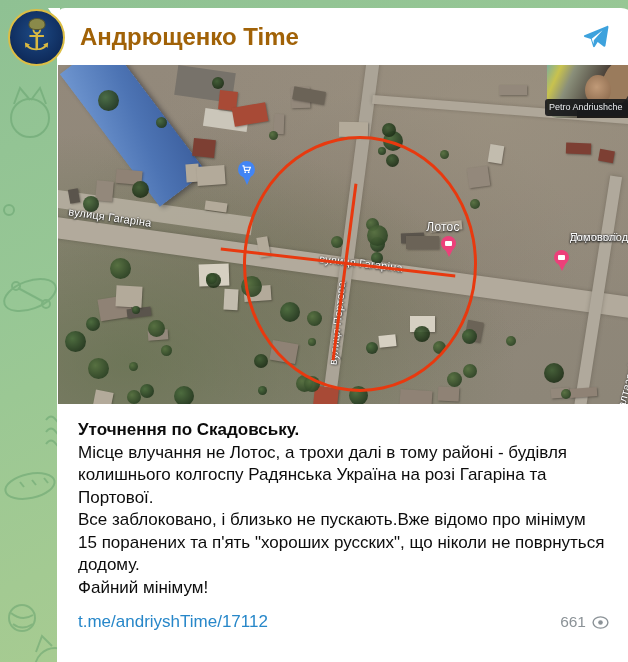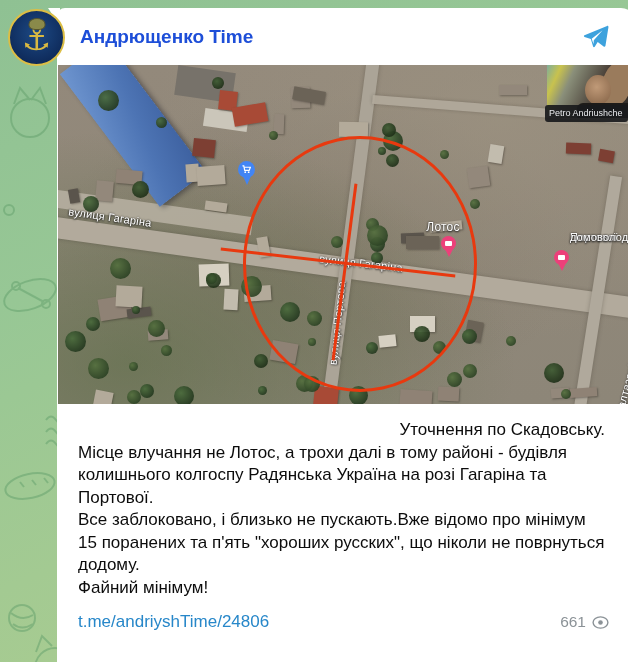--- a/index.html
+++ b/index.html
@@ -17,21 +17,21 @@
   .avatar .helmet{position:absolute;top:7px;left:50%;transform:translateX(-50%);
     width:15px;height:10px;border-radius:50% 50% 40% 40%;background:#8a8a4a;border:1px solid #55552e;}
 
   
   .bubble{position:absolute;left:57px;top:8px;width:578px;height:700px;background:#fff;
     border-radius:8px 14px 14px 14px;z-index:2;}
   .tail{position:absolute;left:-9px;top:0;width:12px;height:18px;background:#fff;
     clip-path:polygon(0 0,100% 0,100% 100%);}
 
   .header{height:57px;display:flex;align-items:center;padding:0 26px 0 23px;}
-  .channel{color:#1d4ed8;font-weight:bold;font-size:19px;}
+  .channel{color:#a16207;font-weight:bold;font-size:24px;}
   .plane{margin-left:auto;width:27px;height:27px;}
 
   
   .map{position:relative;margin-left:1px;width:570px;height:339px;overflow:hidden;
     background:
       radial-gradient(ellipse at 12% 88%,rgba(84,104,62,.55),transparent 55%),
       radial-gradient(ellipse at 78% 15%,rgba(158,148,130,.6),transparent 55%),
       radial-gradient(ellipse at 45% 55%,rgba(118,108,92,.45),transparent 60%),
       linear-gradient(#93897b,#8d8678);}
   .map *{position:absolute;box-sizing:border-box;}
@@ -66,26 +66,26 @@
   .red-v{left:285px;top:118px;width:3.2px;height:178px;transform:rotate(7.4deg);}
 
   .petro{left:489px;top:0;width:81px;height:53px;border-radius:0 0 0 10px;z-index:8;overflow:hidden;
     background:linear-gradient(115deg,#7fae9b 0%,#c8c24e 14%,#8a8f7a 28%,#4a4038 60%,#2e2a26 100%);}
   .petro .face{position:absolute;left:38px;top:10px;width:26px;height:30px;border-radius:50%;
     background:radial-gradient(circle at 45% 40%,#c09a78,#8d6b4e 80%);}
   .petro .arm{position:absolute;left:55px;top:-4px;width:30px;height:46px;border-radius:40%;
     background:#9a7b5c;transform:rotate(25deg);}
   .petro .shirt{position:absolute;left:30px;top:38px;width:52px;height:16px;background:#1d1b19;border-radius:6px 0 0 0;}
   .tooltip{left:487px;top:34px;width:83px;height:17px;background:rgba(25,26,28,.92);border-radius:3px;
-    color:#e8eaed;font-size:9px;line-height:17px;padding:0 4px;white-space:nowrap;overflow:hidden;z-index:9;margin-top:6px;}
+    color:#e8eaed;font-size:9px;line-height:17px;padding:0 4px;white-space:nowrap;overflow:hidden;z-index:9;}
 
   
   .text-area{padding:15px 26px 0 21px;font-size:17px;line-height:22.5px;color:#0c0c0c;}
   .text-area p{margin:0;max-width:527px;}
-  .post-title{font-weight:normal;text-align:right;}
+  .post-title{font-weight:bold;}
   .footer{display:flex;align-items:center;margin-top:12px;max-width:531px;}
   .link{color:#2787c9;font-size:17px;text-decoration:none;cursor:pointer;}
   .meta{margin-left:auto;display:flex;align-items:center;color:#8b9297;font-size:15.5px;}
   .views{margin-right:6px;margin-left:44px;}
   .date{margin-left:12px;}
 </style>
 </head>
 <body>
 
 <div class="screen">
@@ -271,21 +271,21 @@
       <div class="redline red-v"></div>
     </div>
 
     <div class="text-area">
       <p class="post-title">Уточнення по Скадовську.</p>
       <p>Місце влучання не Лотос, а трохи далі в тому районі - будівля колишнього колгоспу Радянська Україна на розі Гагаріна та Портової.</p>
       <p>Все заблоковано, і близько не пускають.Вже відомо про мінімум 15 поранених та п'ять "хороших русских", що ніколи не поврнуться додому.</p>
       <p>Файний мінімум!</p>
 
       <div class="footer">
-        <a class="link">t.me/andriyshTime/24806</a>
+        <a class="link">t.me/andriyshTime/17112</a>
         <span class="meta">
           <span class="views">661</span>
           <svg width="17" height="13" viewBox="0 0 17 13">
             <ellipse cx="8.5" cy="6.5" rx="7.4" ry="5.6" fill="none" stroke="#8b9297" stroke-width="1.4"></ellipse>
             <circle cx="8.5" cy="6.5" r="2.3" fill="#8b9297"></circle>
           </svg>
         </span>
       </div>
     </div>
   </div>

